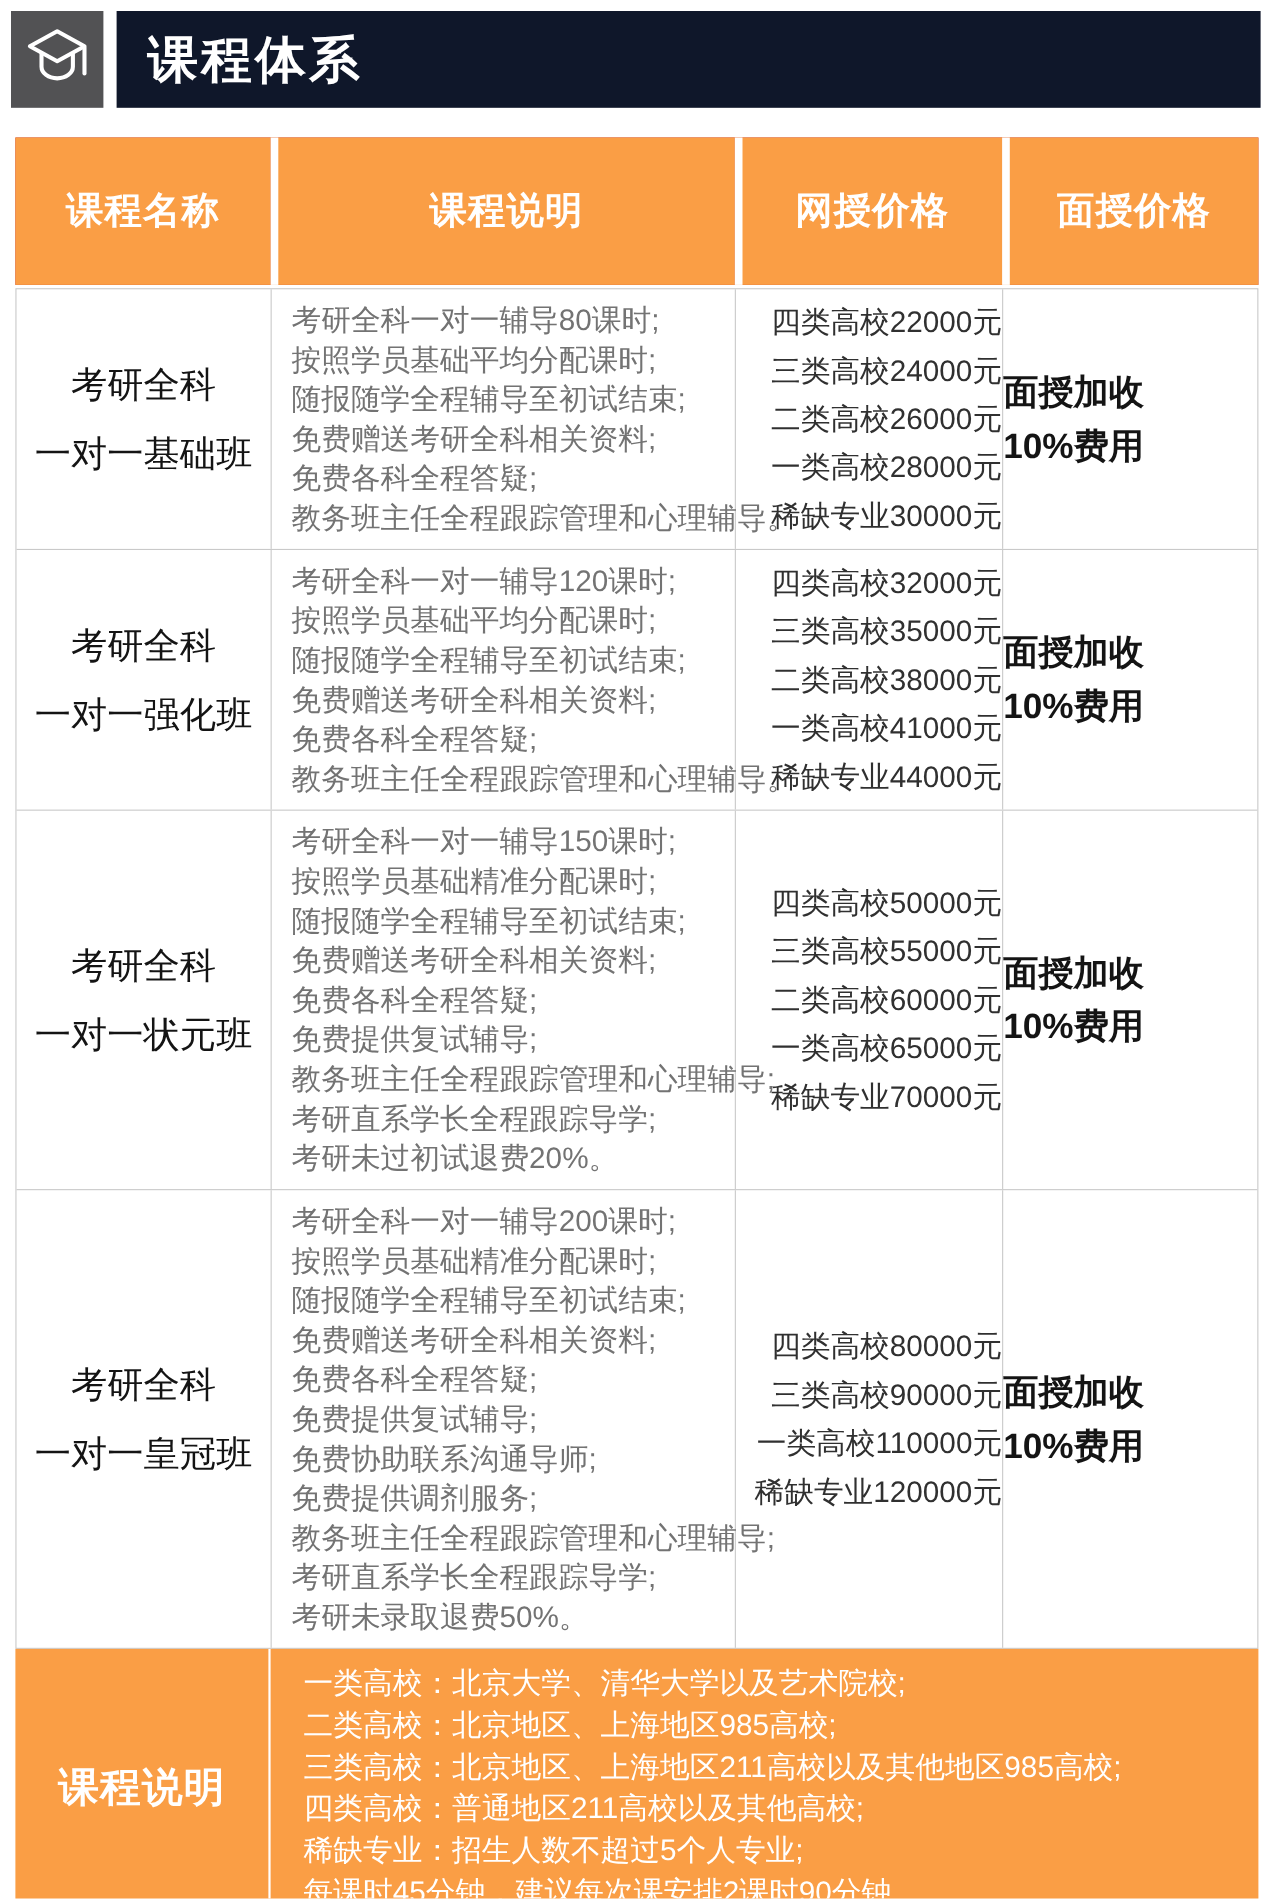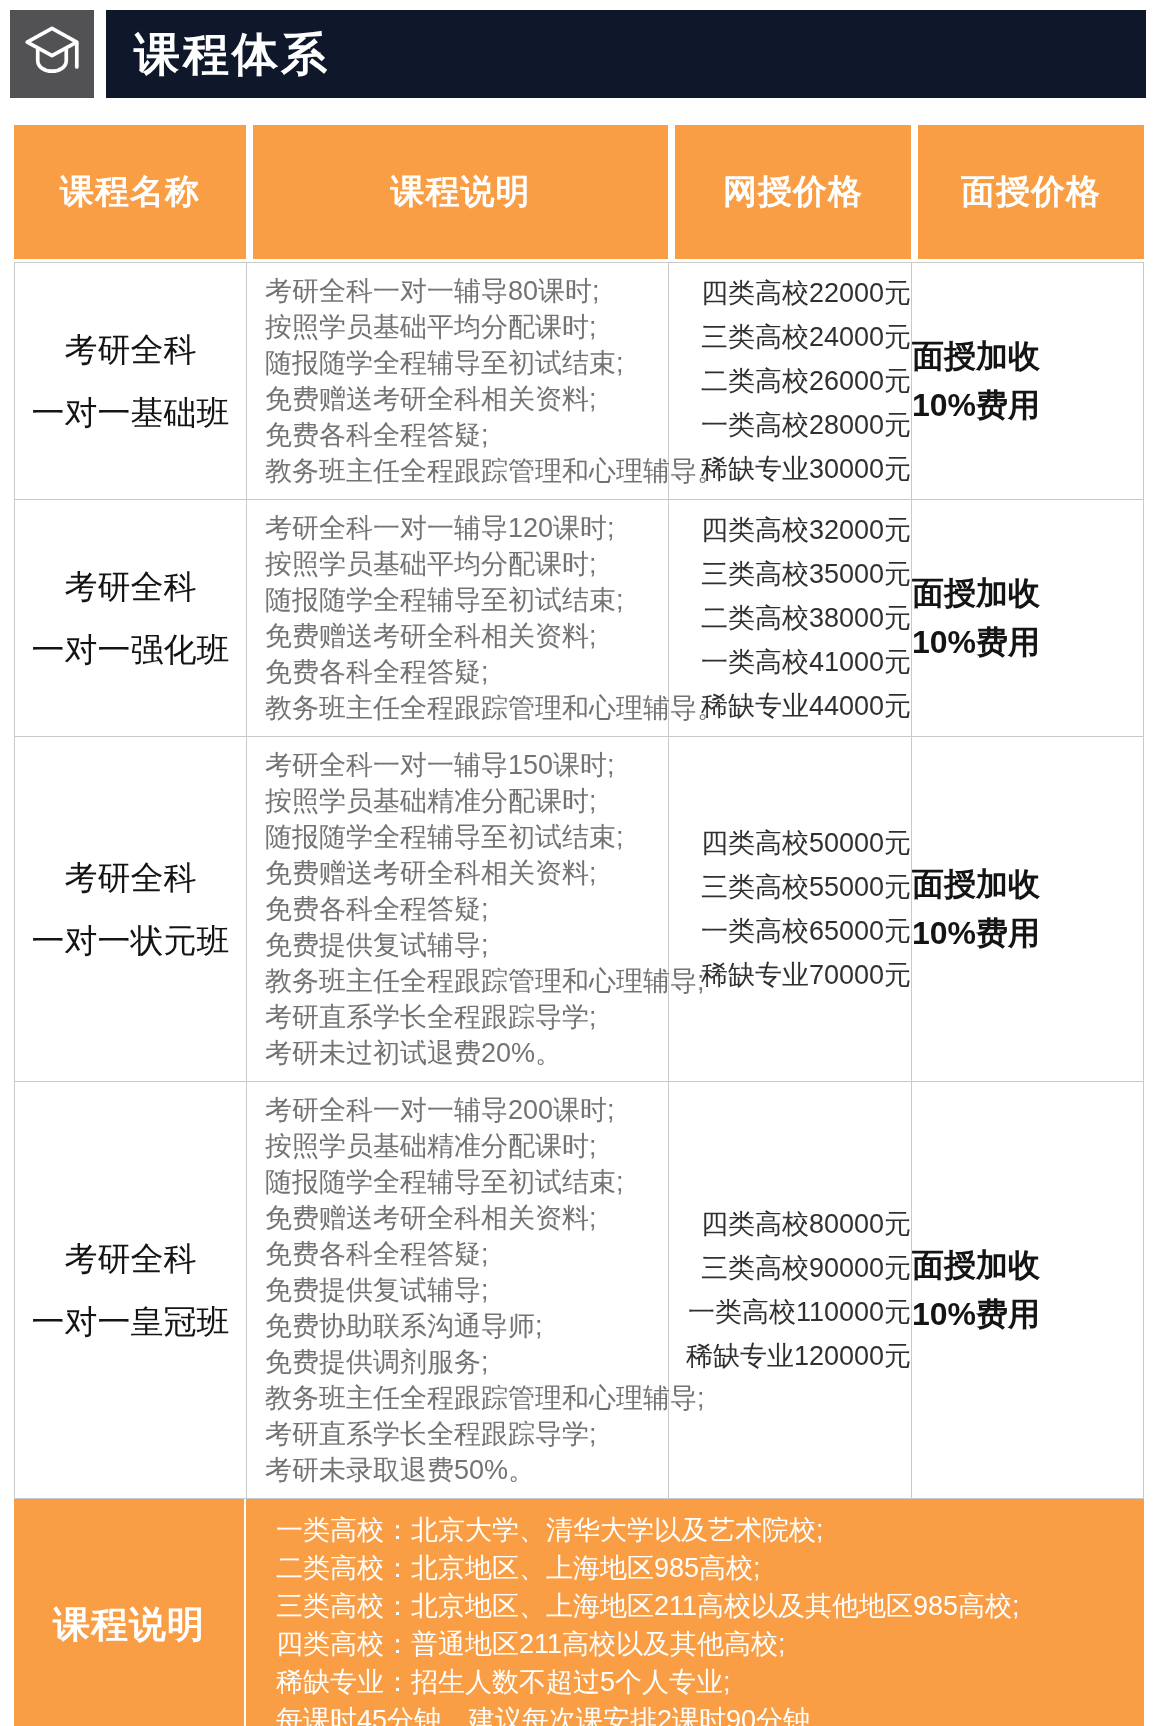--- a/index.html
+++ b/index.html
@@ -165,20 +165,21 @@
           <div class="desc-line">免费赠送考研全科相关资料;</div>
           <div class="desc-line">免费各科全程答疑;</div>
           <div class="desc-line">免费提供复试辅导;</div>
           <div class="desc-line">教务班主任全程跟踪管理和心理辅导;</div>
           <div class="desc-line">考研直系学长全程跟踪导学;</div>
           <div class="desc-line">考研未过初试退费20%。</div>
         </div>
     <div class="cell cell-price">
           <div class="price-line">四类高校50000元</div>
           <div class="price-line">三类高校55000元</div>
+          <div class="price-line">二类高校60000元</div>
           <div class="price-line">一类高校65000元</div>
           <div class="price-line">稀缺专业70000元</div>
         </div>
     <div class="cell cell-offline">
           <div class="offline-line">面授加收</div>
           <div class="offline-line">10%费用</div>
         </div>
   </div>
 
   <div class="t-row">

